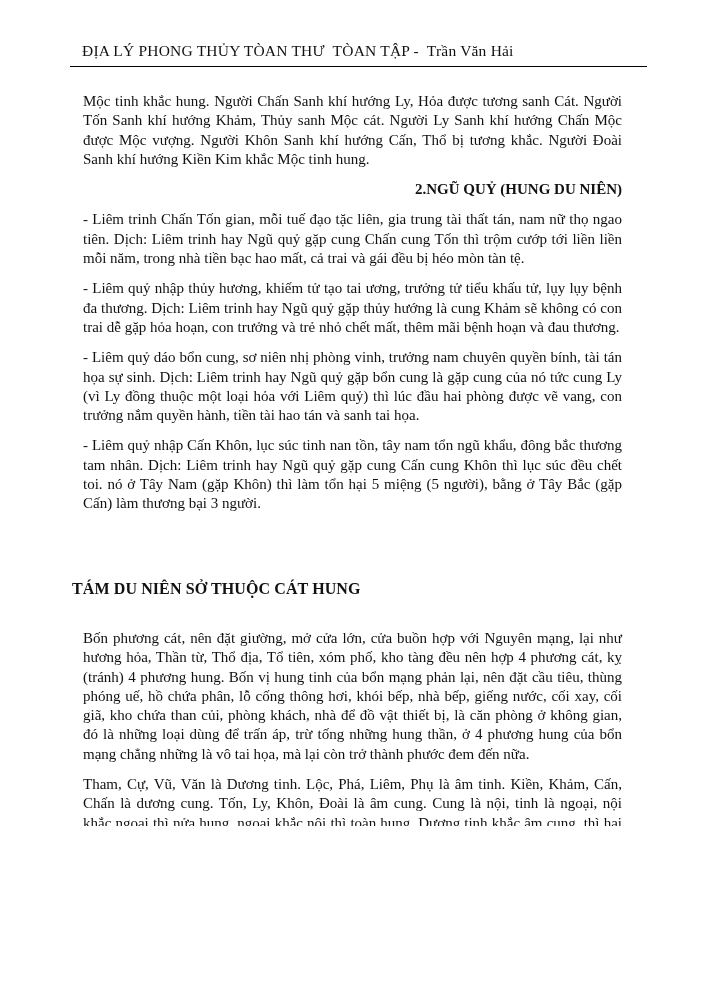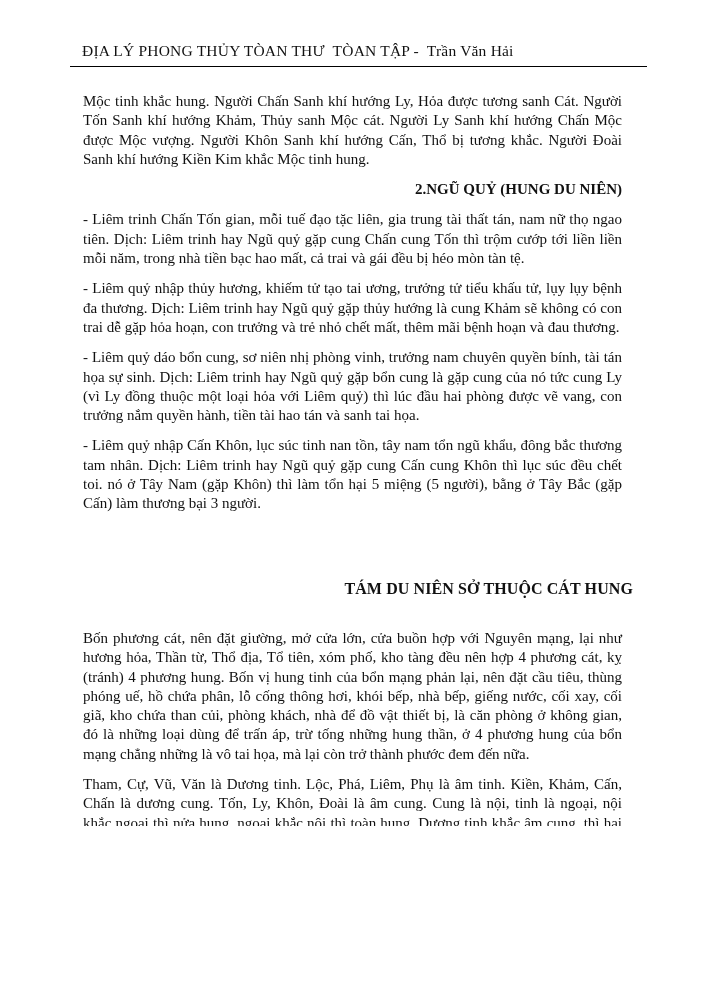--- a/index.html
+++ b/index.html
@@ -58,21 +58,20 @@
     position: absolute;
     top: 579px;
     left: 72px;
     width: 561px;
     margin: 0;
     font-size: 16px;
     line-height: 20px;
     font-weight: bold;
     color: #111111;
     letter-spacing: 0.1px;
-    text-align: right;
   }
   .footer-pagenum {
     position: absolute;
     top: 929px;
     left: 0;
     width: 648px;
     text-align: right;
     font-size: 21px;
     color: #111111;
     margin-left: 32px;

